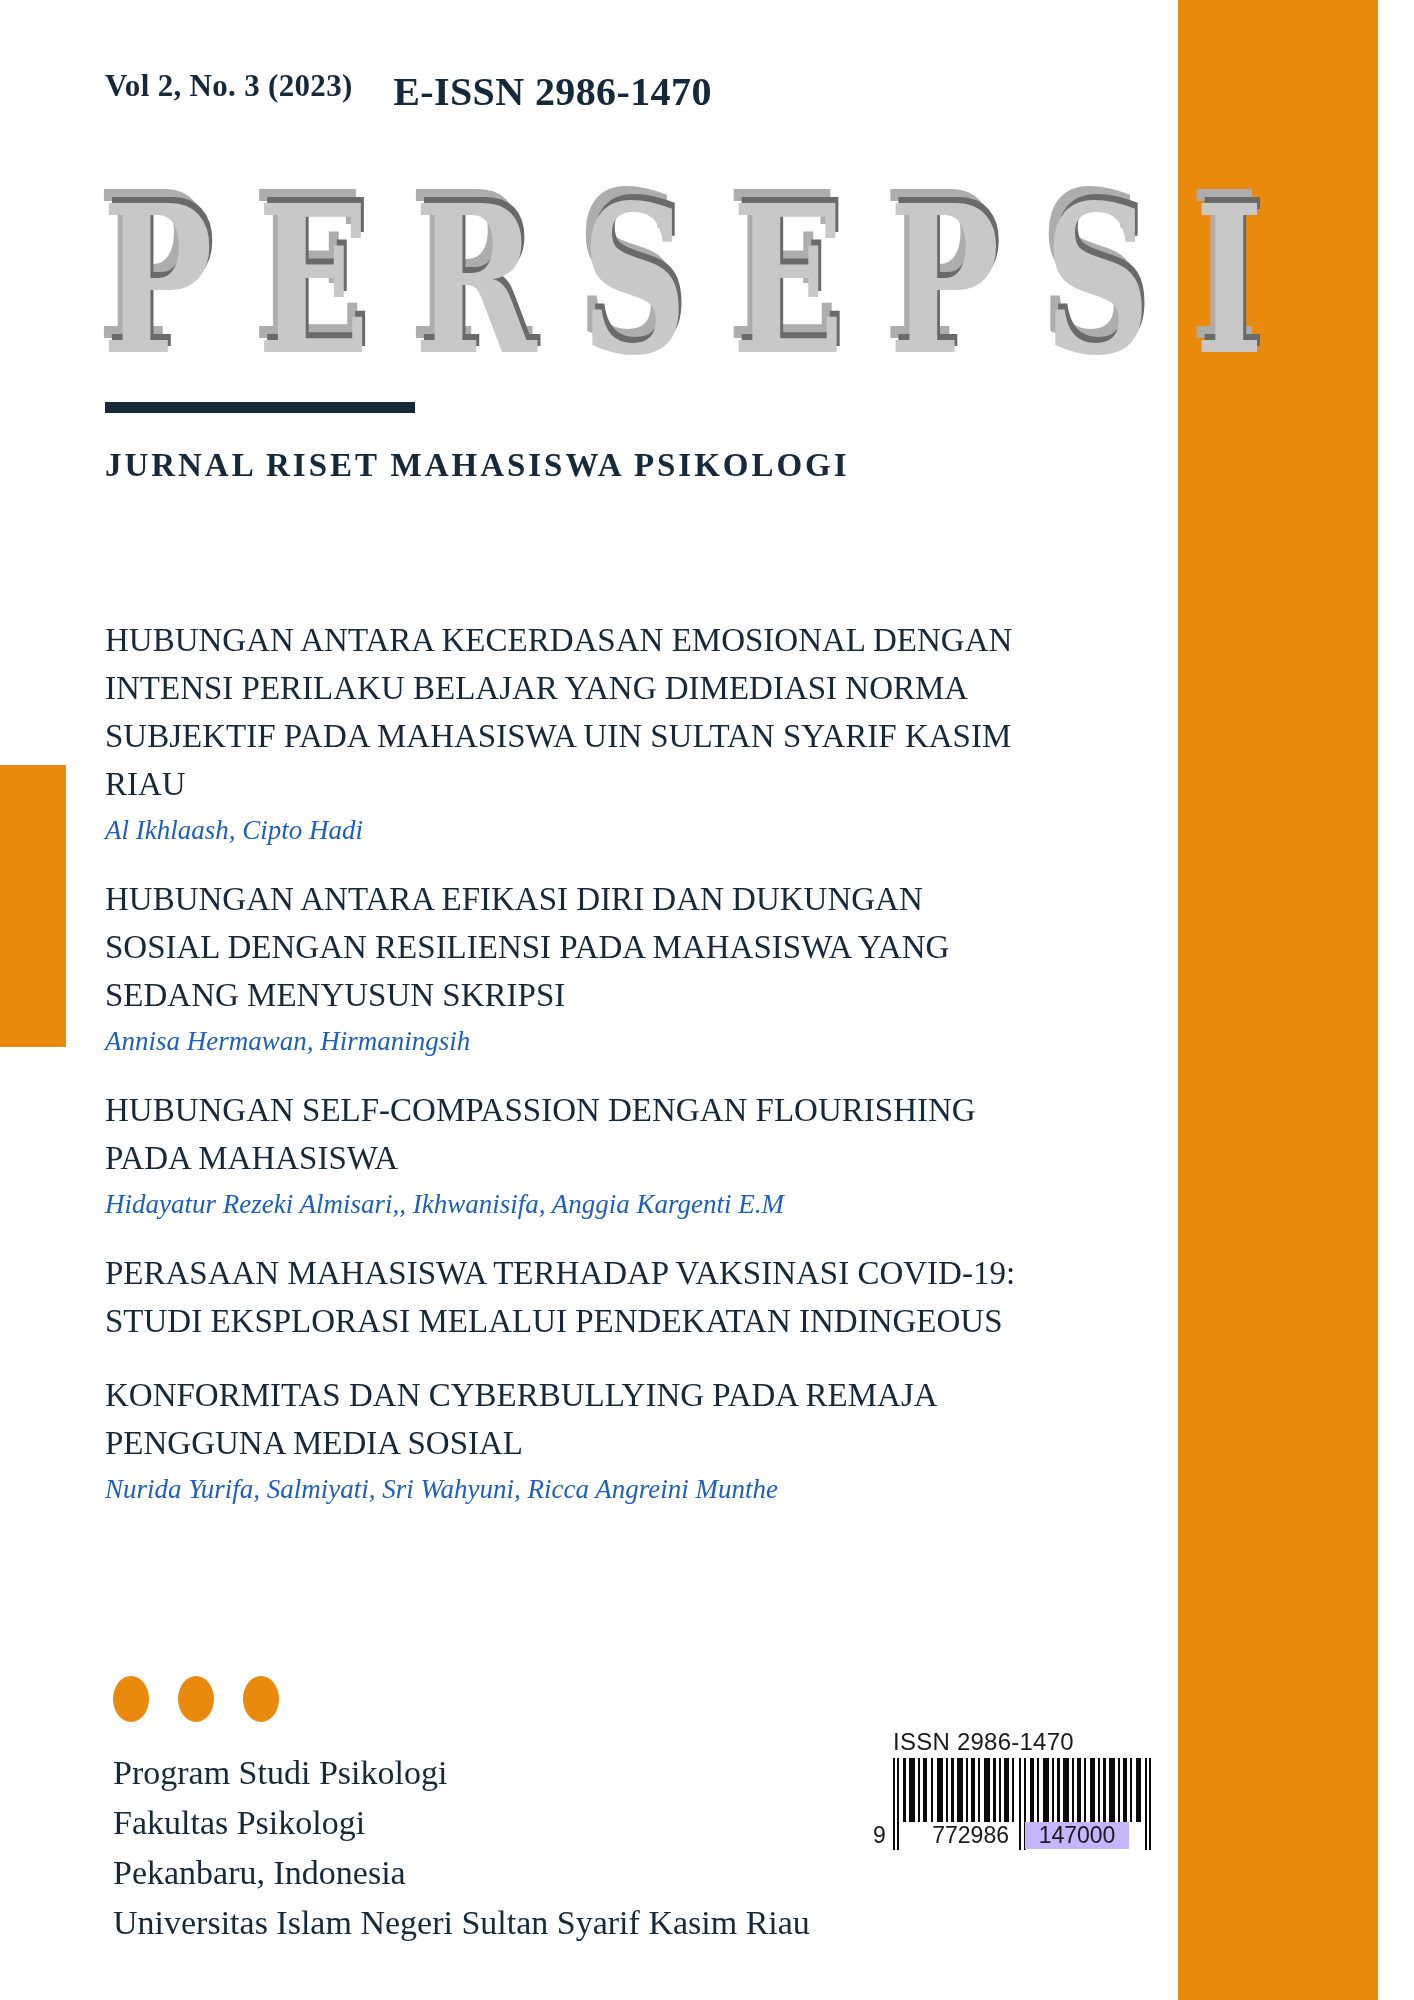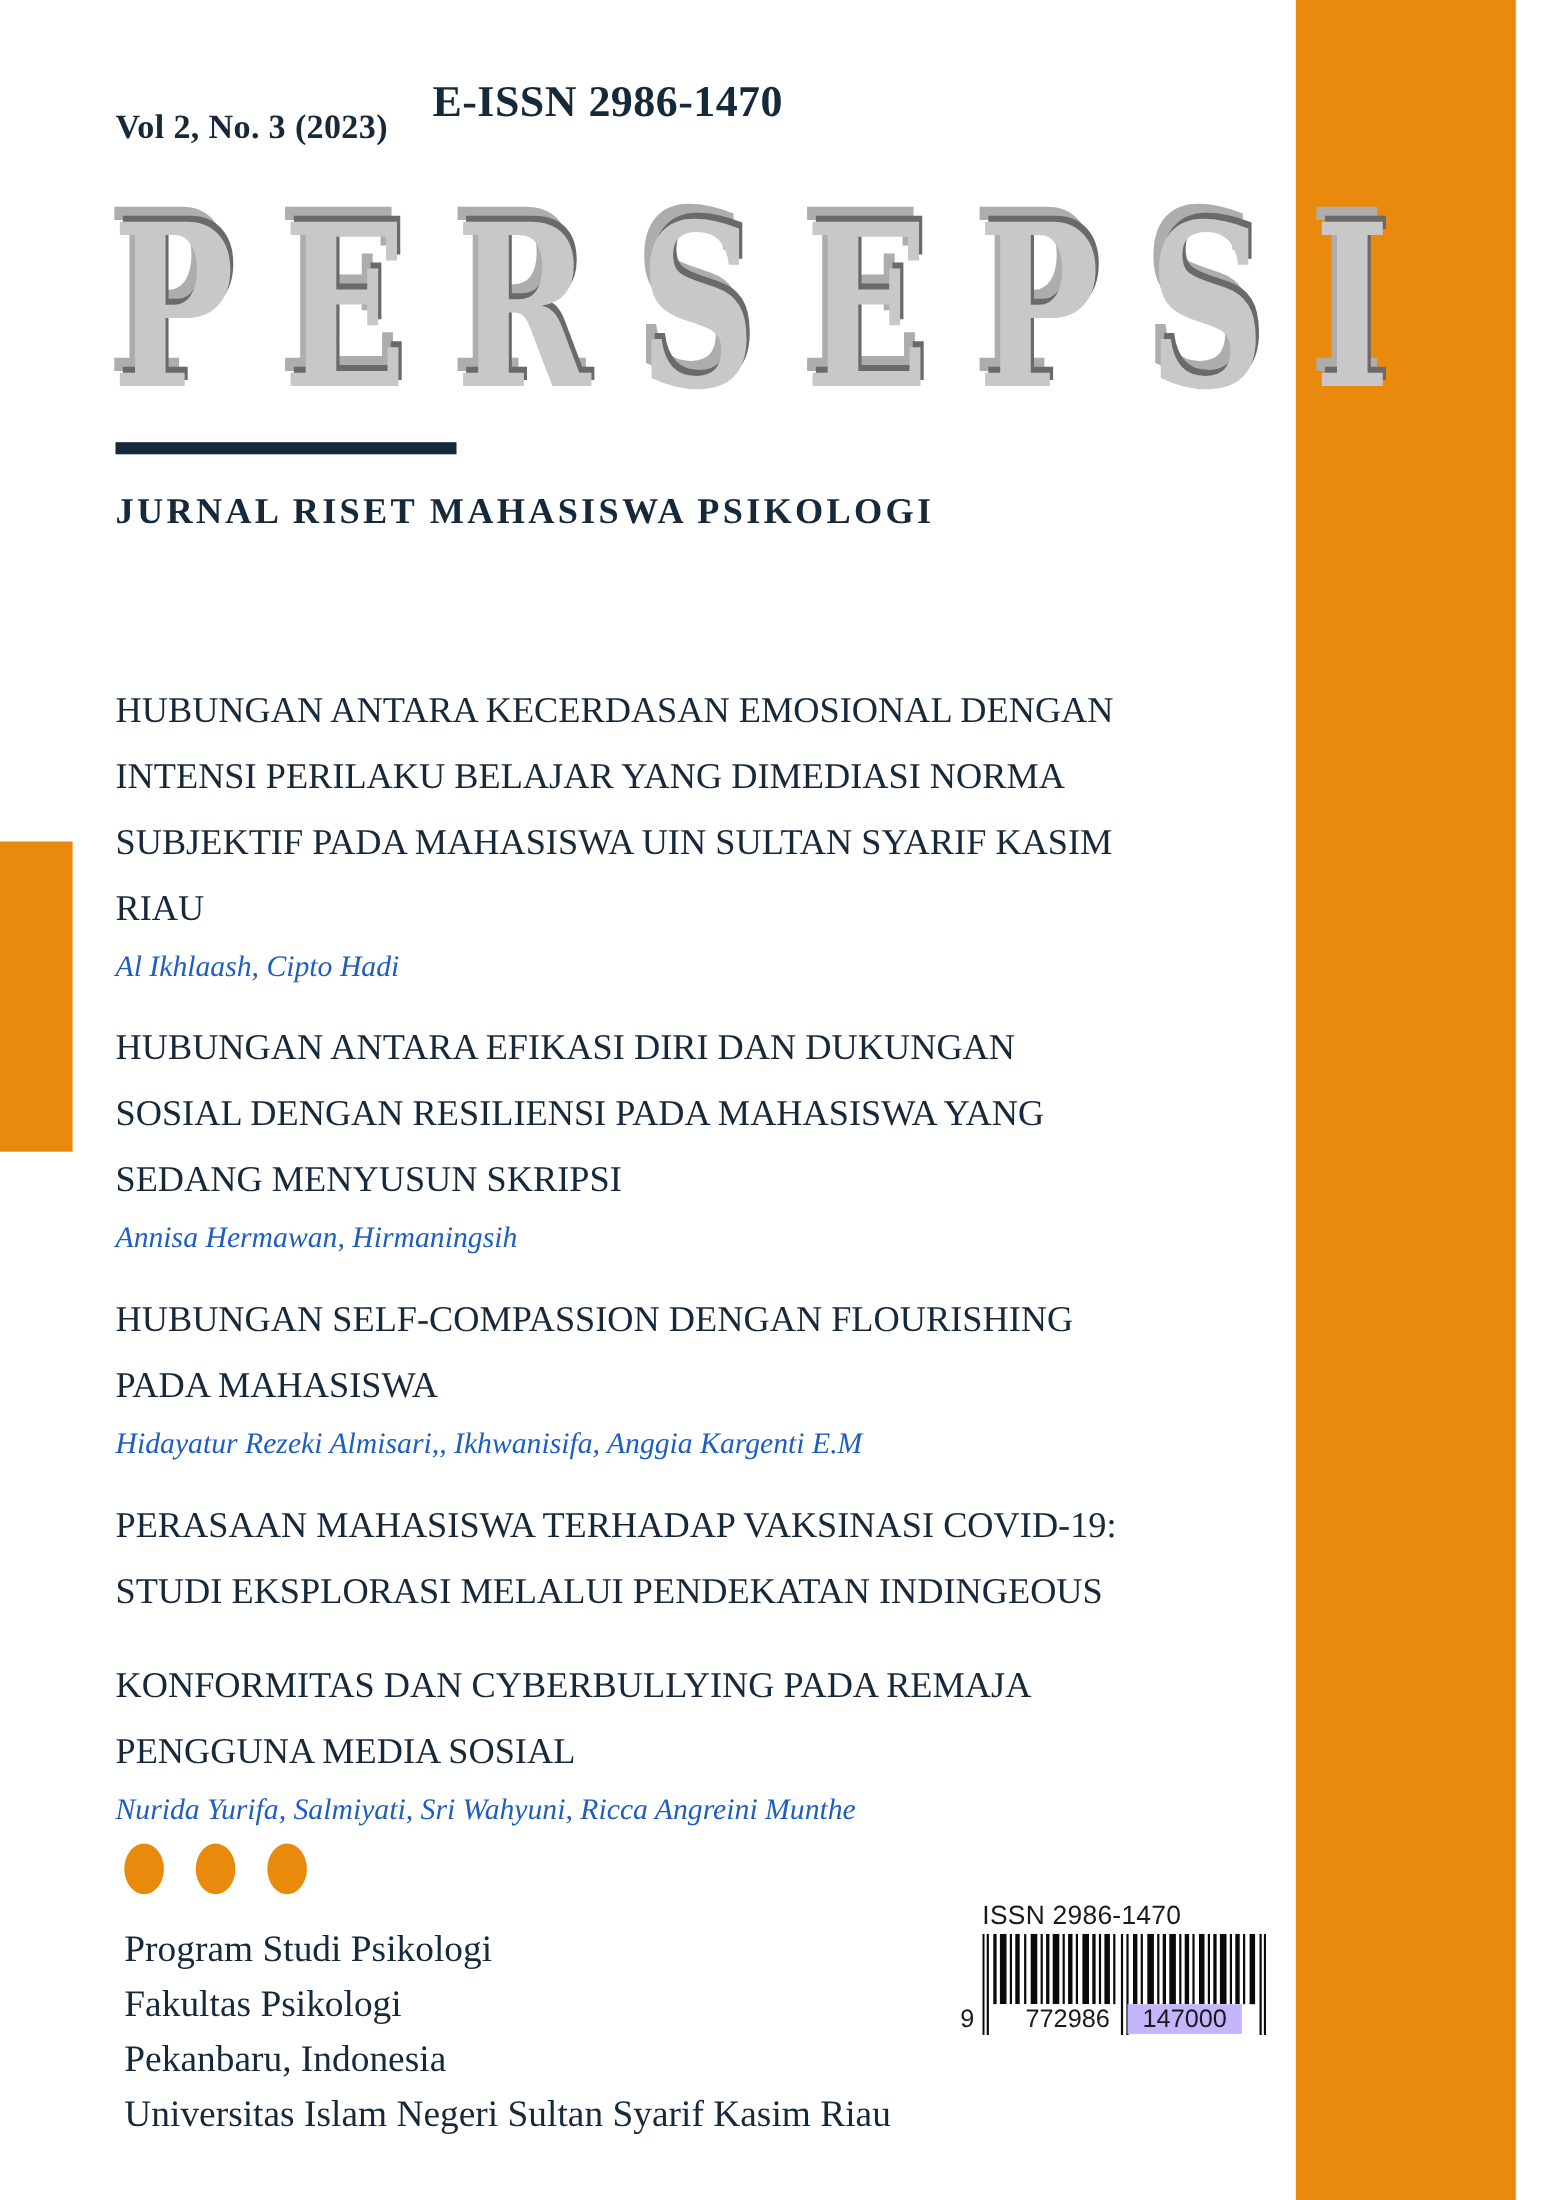--- a/index.html
+++ b/index.html
@@ -16,21 +16,21 @@
     position:absolute;top:0;left:1178px;width:200px;height:2000px;
     background:#E98A0D;
   }
   .left-block{
     position:absolute;left:0;top:765px;width:66px;height:282px;
     background:#E98A0D;
   }
   
   .vol{
     position:absolute;left:105px;top:68px;
-    font-size:31px;font-weight:600;letter-spacing:.01em;margin-top:29px;
+    font-size:31px;font-weight:600;letter-spacing:.01em;
   }
   .eissn{
     position:absolute;top:68px;left:0;width:1105px;text-align:center;
     font-size:40px;font-weight:600;letter-spacing:.01em;
   }
   
   .logo{
     position:absolute;left:102px;top:178px;
     font-family:"DejaVu Serif", serif;
     font-size:205px;line-height:1;font-weight:700;
@@ -49,21 +49,21 @@
     position:absolute;left:105px;top:447px;
     font-size:33px;font-weight:700;letter-spacing:.09em;
     color:#16293B;white-space:nowrap;
   }
   
   .articles{
     position:absolute;left:105px;top:616px;width:1070px;
   }
   .article{margin:0 0 26px 0;}
   .article-title{
-    font-size:33px;line-height:60px;
+    font-size:33px;line-height:48px;
     color:#16293B;
     white-space:pre-line;
   }
   .article-authors{
     margin-top:4px;
     font-size:27px;line-height:37px;
     font-style:italic;
     color:#1D5EC1;
     white-space:pre-line;
   }

